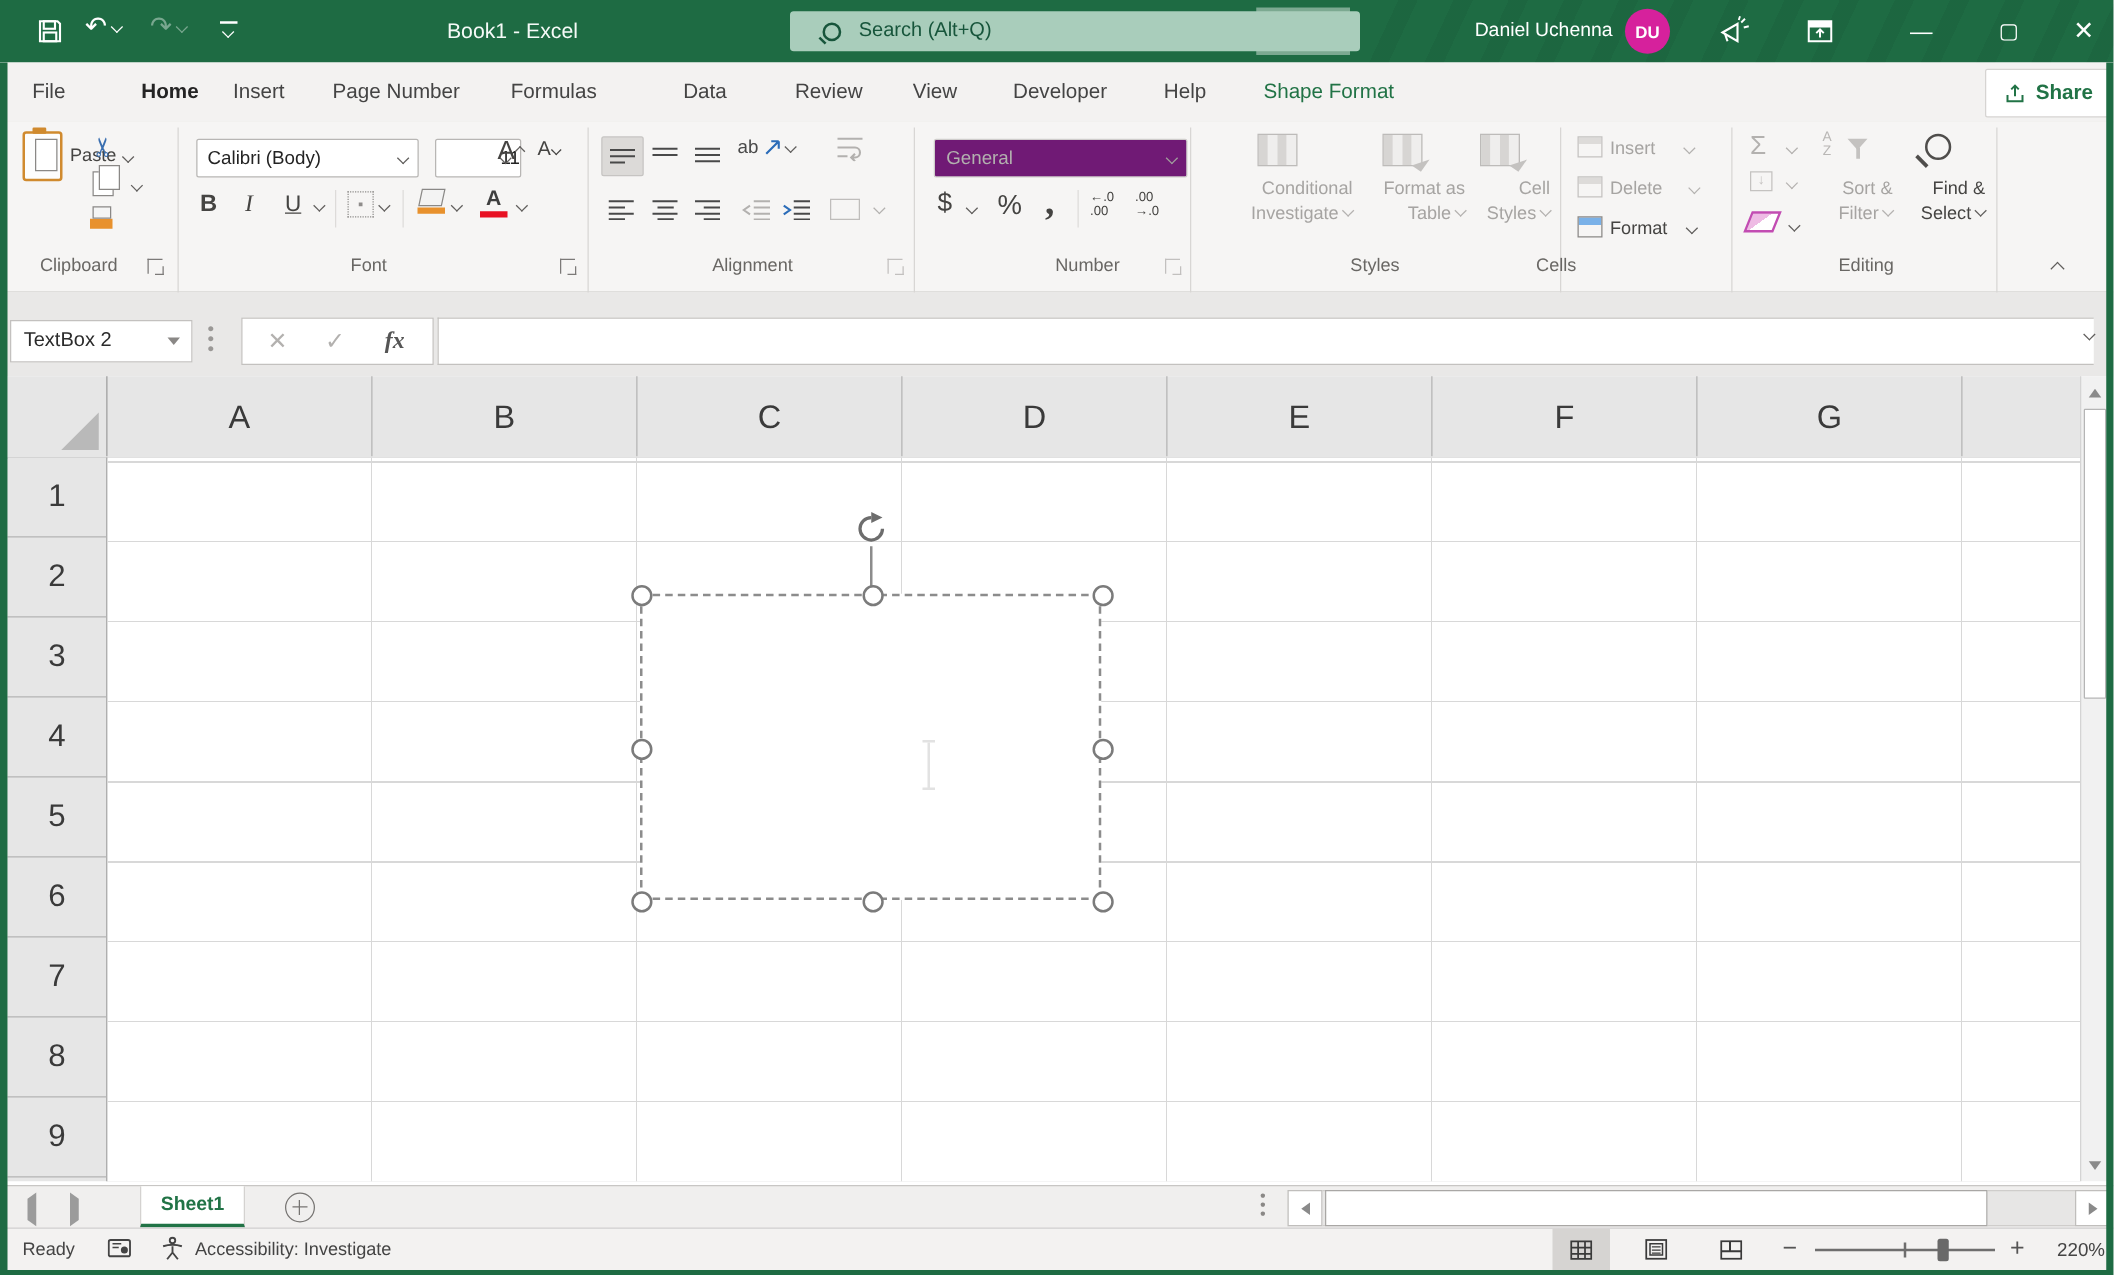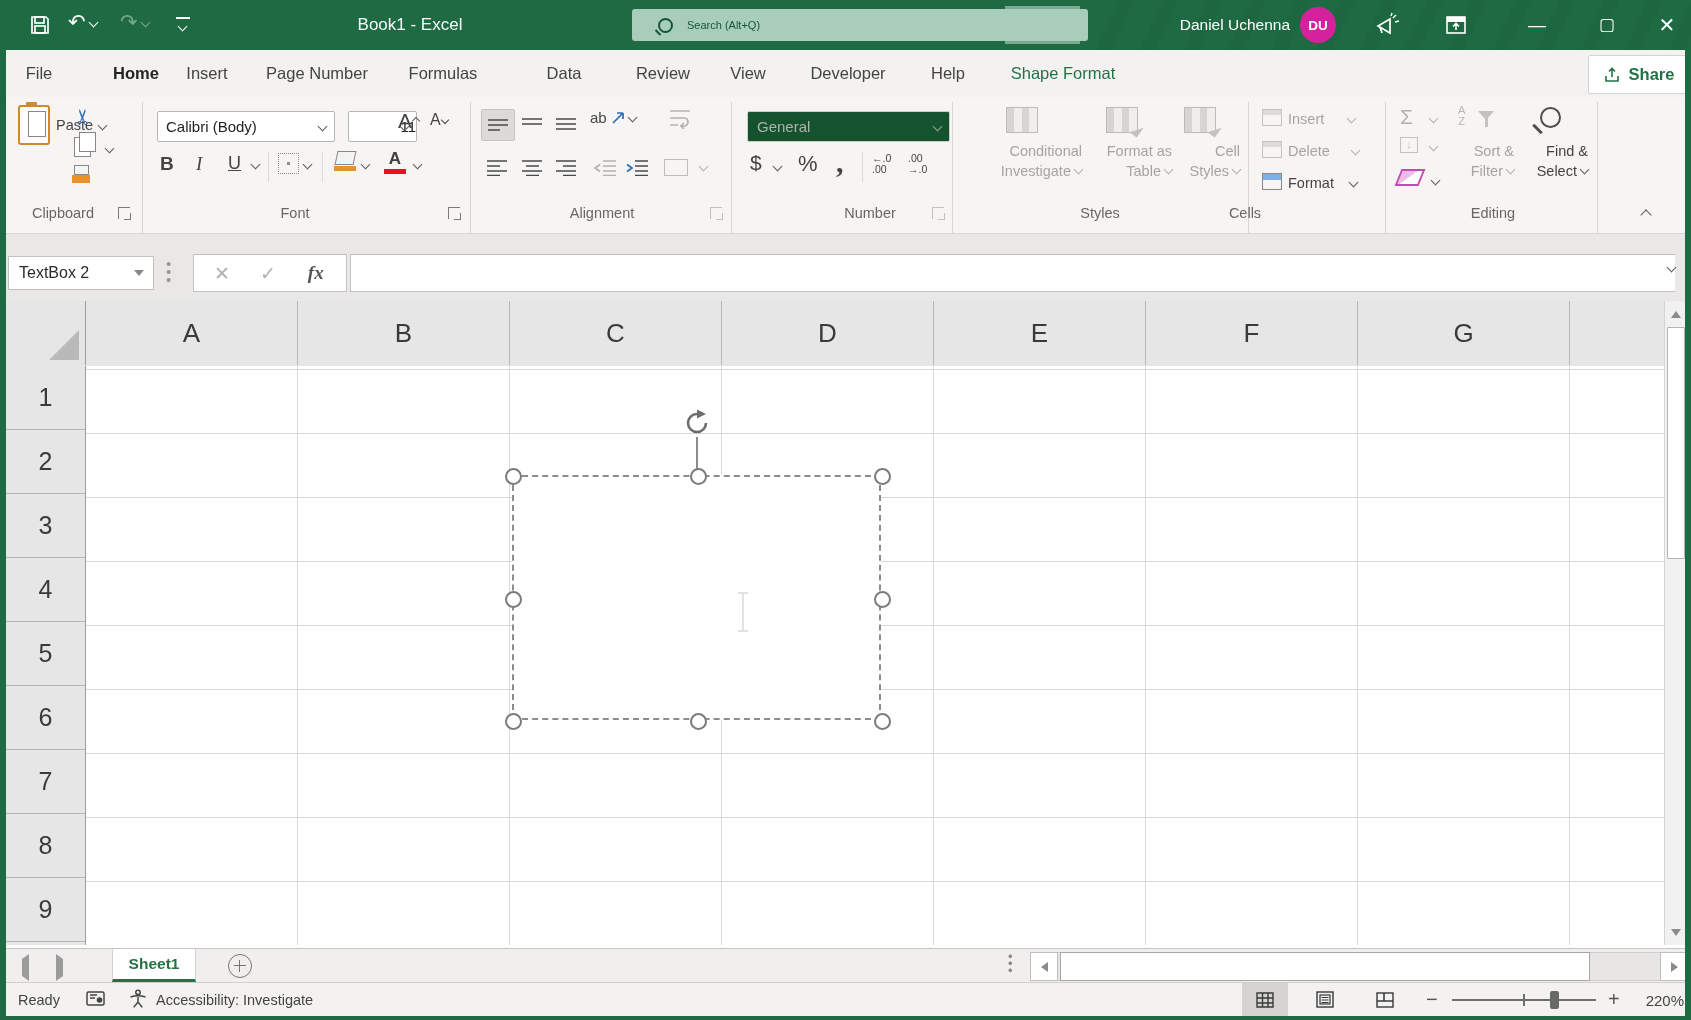--- a/index.html
+++ b/index.html
@@ -6,21 +6,21 @@
   .app{position:relative;width:1691px;height:1020px;font-family:"Liberation Sans",sans-serif;overflow:hidden;background:#fff;-webkit-font-smoothing:antialiased;}
   .abs{position:absolute;}
   
   .titlebar{left:0;top:0;width:1691px;height:50px;background:#1e6b43;}
   .tb-deco1{left:1005px;top:6px;width:75px;height:38px;background:rgba(255,255,255,.42);}
   .tb-deco2{left:1090px;top:0;width:601px;height:50px;background:
      repeating-linear-gradient(115deg, rgba(0,0,0,0) 0 26px, rgba(0,0,0,.10) 26px 40px);opacity:.5;}
   .qatbtn{color:#fff;font-size:21px;line-height:22px;text-align:center;}
   .wintitle{color:#f5faf7;font-size:17px;}
   .searchpill{left:632px;top:9px;width:456px;height:32px;background:#a9cdbb;border-radius:3px;display:flex;align-items:center;cursor:pointer;}
-  .searchtxt{color:#17553b;font-size:11px;margin-left:14px;}
+  .searchtxt{color:#17553b;font-size:16px;margin-left:14px;}
   .mag{width:11px;height:11px;border:2px solid #17553b;border-radius:50%;position:relative;margin-left:26px;}
   .mag::after{content:"";position:absolute;width:2px;height:7px;background:#17553b;transform:rotate(-45deg);left:-3px;top:9px;}
   .uname{color:#fff;font-size:15.5px;}
   .avatar{width:36px;height:36px;border-radius:50%;background:#d6219c;color:#fff;font-size:13.5px;font-weight:bold;display:flex;align-items:center;justify-content:center;}
   .winctl{color:#fff;font-size:18px;text-align:center;line-height:50px;width:46px;height:50px;cursor:pointer;}
   
   .tabrow{left:0;top:50px;width:1691px;height:47px;background:#f3f2f1;border-bottom:1px solid #e1dfdd;}
   .rtab{position:absolute;top:0;height:46px;display:flex;align-items:center;justify-content:center;font-size:16.5px;color:#444;cursor:pointer;}
   .rtab.active{color:#242424;font-weight:bold;}
   .rtab.ctx{color:#217346;}
@@ -31,21 +31,21 @@
   .vsep{position:absolute;top:5px;width:1px;height:188px;background:#d8d6d4;}
   .glabel{position:absolute;top:108px;font-size:14.5px;color:#696764;text-align:center;}
   .launcher{position:absolute;top:110px;width:11px;height:11px;border-top:1.5px solid #7c7a78;border-left:1.5px solid #7c7a78;cursor:pointer;}
   .launcher::after{content:"";position:absolute;right:-1px;bottom:-1px;width:6px;height:6px;border-right:1.5px solid #7c7a78;border-bottom:1.5px solid #7c7a78;}
   .launcher.dis{border-color:#c2c0be;}
   .launcher.dis::after{border-color:#c2c0be;}
   .cv{display:inline-block;width:6px;height:6px;border-right:1.4px solid currentColor;border-bottom:1.4px solid currentColor;transform:rotate(45deg);vertical-align:3px;}
   .cu{display:inline-block;width:7px;height:7px;border-right:1.6px solid #5f5d5b;border-top:1.6px solid #5f5d5b;transform:rotate(-45deg);}
   .combo{position:absolute;background:#fff;border:1px solid #b8b6b4;border-radius:2px;font-size:15px;color:#232323;display:flex;align-items:center;}
   .combo .cv{position:absolute;right:8px;color:#5f5d5b;}
-  .combo.dis{background:#14532d;border-color:#cfcdcb;color:#a19f9d;}
+  .combo.dis{background:#701a75;border-color:#cfcdcb;color:#a19f9d;}
   .smb{position:absolute;display:flex;align-items:center;justify-content:center;cursor:pointer;color:#454442;}
   .dis{color:#b3b1af !important;}
   .biglbl{position:absolute;font-size:14.5px;color:#a6a4a2;text-align:right;line-height:20px;cursor:pointer;}
   .biglbl.en{color:#454442;}
   
   .clipbrd{width:28px;height:36px;border:2.5px solid #d08a2e;border-radius:3px;position:relative;background:#fdfdfd;}
   .clipbrd::before{content:"";position:absolute;left:6px;top:-5px;width:11px;height:5px;background:#d08a2e;border-radius:1px;}
   .clipbrd::after{content:"";position:absolute;left:8px;top:4px;width:16px;height:24px;background:#fff;border:1.5px solid #8a8886;}
   .copyic{width:15px;height:18px;border:1.5px solid #8a8886;background:#fff;position:relative;}
   .copyic::before{content:"";position:absolute;left:4px;top:-6px;width:15px;height:18px;border:1.5px solid #8a8886;background:#fff;}

